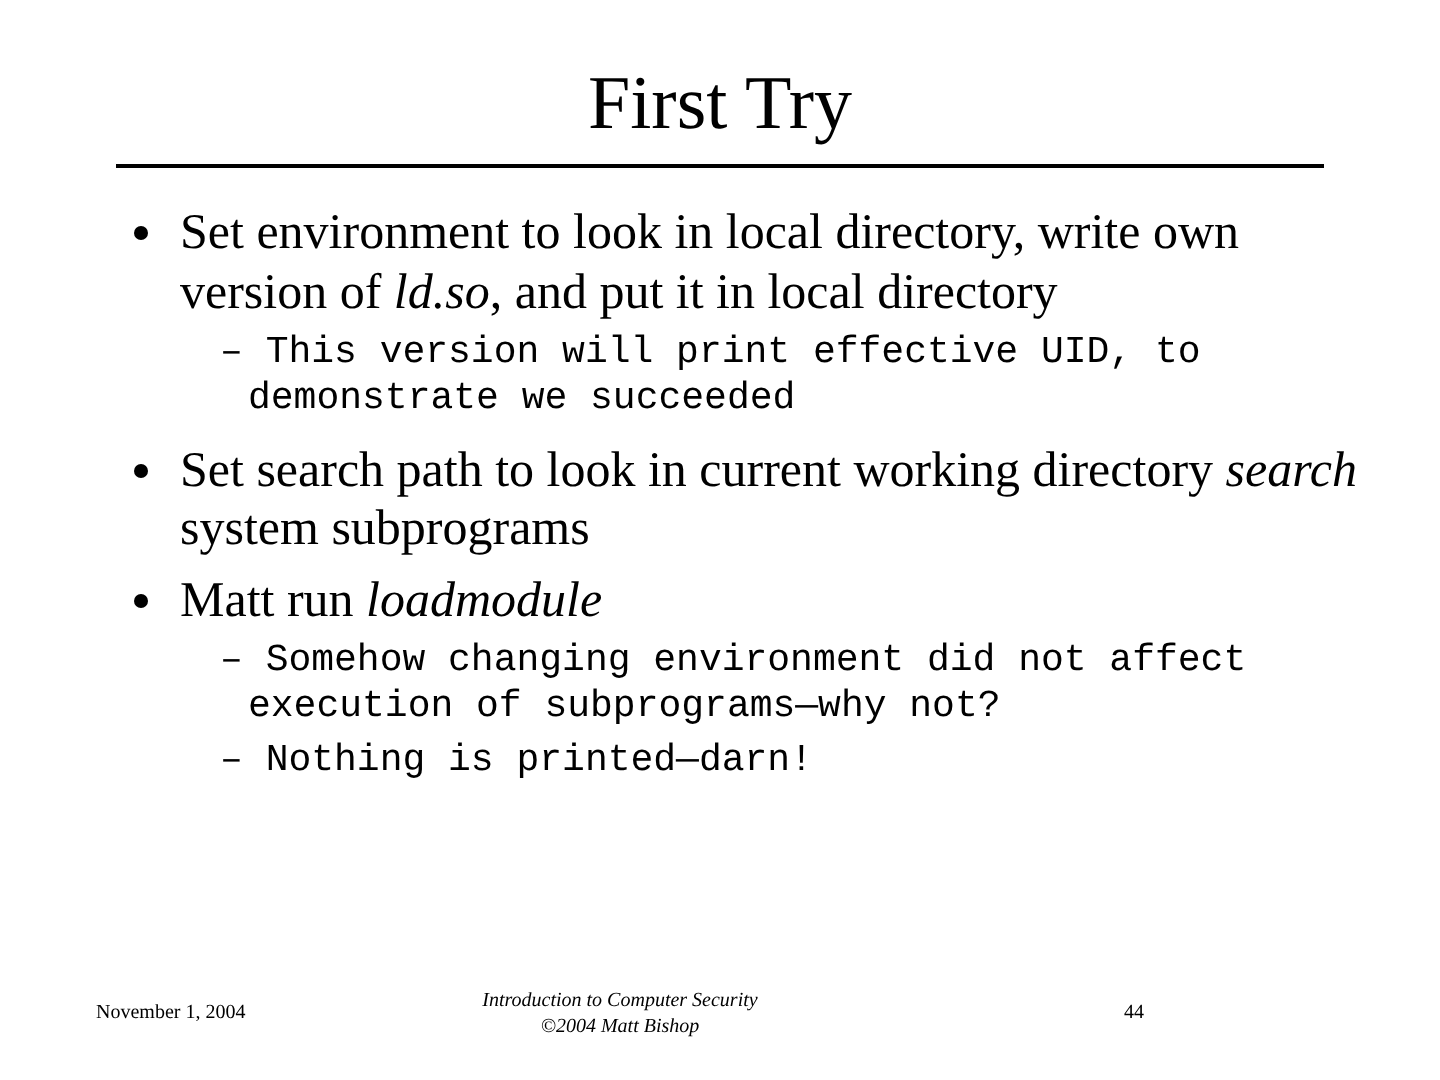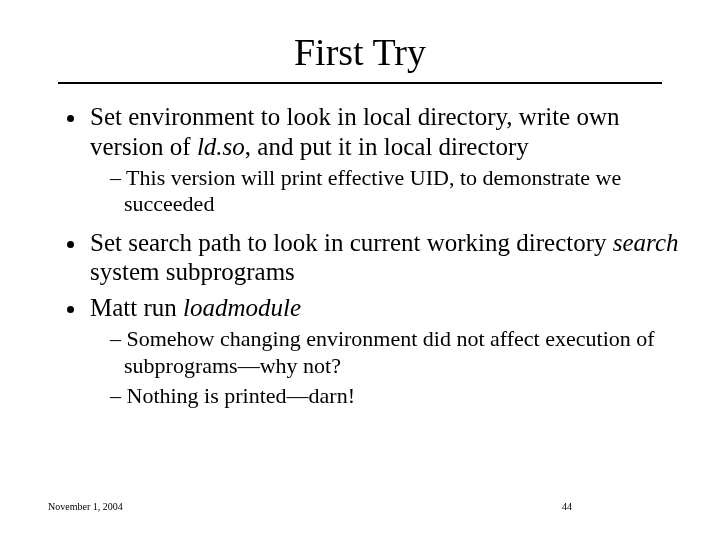--- a/index.html
+++ b/index.html
@@ -38,22 +38,23 @@
     line-height: 1.18;
   }
   ul.level1 > li {
     margin-bottom: 6px;
     padding-left: 2px;
   }
   ul.level2 {
     margin: 4px 0 10px 0;
     padding-left: 10px;
     list-style: none;
-    font-size: 22px;
+    font-size: 19px;
     line-height: 1.2;
+    font-family: Liberation Mono, monospace;
   }
   ul.level2 > li {
     margin-bottom: 4px;
     text-indent: -14px;
     padding-left: 24px;
   }
   ul.level2 > li::before {
     content: "–  ";
   }
   .italic { font-style: italic; }
@@ -108,16 +109,20 @@
         <ul class="level2">
           <li>Somehow changing environment did not affect execution of subprograms—why not?</li>
           <li>Nothing is printed—darn!</li>
         </ul>
       </li>
     </ul>
   </div>
 
   <div class="footer">
     <div class="footer-left">November 1, 2004</div>
+    <div class="footer-center">
+      <span>Introduction to Computer Security</span><br>
+      <span>©2004 Matt Bishop</span>
+    </div>
     <div class="footer-right">44</div>
   </div>
 
 </div>
 
 </body></html>

